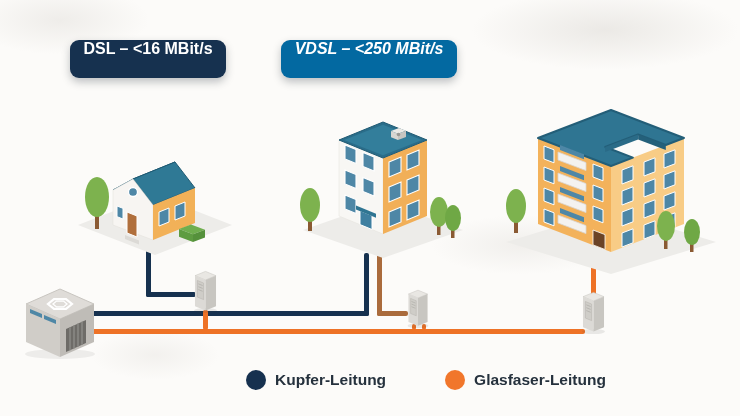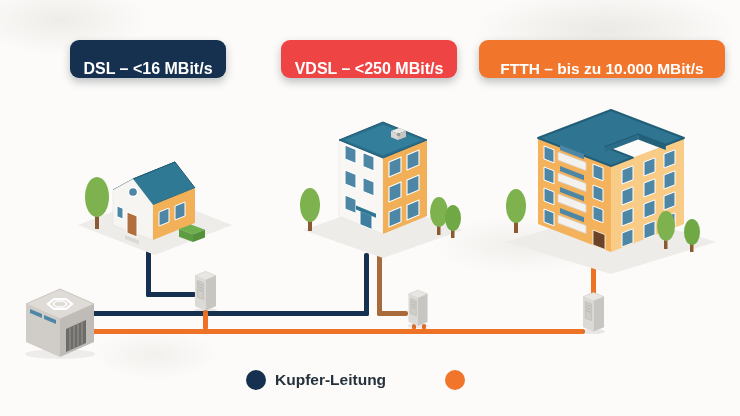--- a/index.html
+++ b/index.html
@@ -11,26 +11,26 @@
   .cable{position:absolute;border-radius:2px;z-index:2;}
   .copper{background:#16314F;}
   .fiber{background:#EE7226;}
   .dropline{background:#AA6B3C;}
 
   
   .scene-svg{position:absolute;z-index:4;}
   .cabinet-svg{position:absolute;z-index:6;}
 
   
-  .bubble{position:absolute;height:38px;border-radius:9px;display:flex;align-items:flex-end;justify-content:center;
+  .bubble{position:absolute;height:38px;border-radius:9px;display:flex;align-items:flex-start;justify-content:center;
           font-weight:bold;color:#fff;z-index:10;box-shadow:0 4px 9px rgba(30,40,50,.28);white-space:nowrap;}
   .bubble .tail{position:absolute;top:100%;left:50%;transform:translateX(-50%);width:0;height:0;
           border:11px solid transparent;border-bottom:none;border-top-width:20px;border-top-style:solid;margin-top:-2px;}
   #b-dsl{left:70px;top:40px;width:156px;background:#16314F;font-size:16px;}
-  #b-vdsl{left:281px;top:40px;width:176px;background:#ef4444;font-size:16px;}
+  #b-vdsl{left:281px;top:40px;width:176px;background:#0369a1;font-size:16px;font-style:italic;}
   #b-ftth{left:479px;top:40px;width:246px;background:#F1762B;font-size:15.5px;}
   .tail-navy{border-top-color:#16314F;}
   .tail-orange{border-top-color:#F1762B;}
 
   
   .legend{position:absolute;left:219px;top:370px;display:flex;gap:32px;align-items:center;z-index:10;}
   .legend-item{display:flex;align-items:center;gap:9px;padding-left:27px;}
   .legend-item .dot{width:20px;height:20px;border-radius:50%;}
   .dot-copper{background:#16314F;}
   .dot-fiber{background:#F1762B;}
@@ -240,28 +240,25 @@
   </svg>
 
   <div class="bubble" id="b-dsl">
     <span>DSL – &lt;16 MBit/s</span>
     <i class="tail tail-navy"></i>
   </div>
   <div class="bubble" id="b-vdsl">
     <span>VDSL – &lt;250 MBit/s</span>
     <i class="tail tail-navy"></i>
   </div>
-  <div class="bubble" id="b-ftth">
-    <span>FTTH – bis zu 10.000 MBit/s</span>
-    <i class="tail tail-orange"></i>
-  </div>
 
   <div class="legend">
     <div class="legend-item">
       <span class="dot dot-copper"></span>
       <span class="lbl">Kupfer-Leitung</span>
     </div>
     <div class="legend-item">
       <span class="dot dot-fiber"></span>
+      <span class="lbl">Glasfaser-Leitung</span>
     </div>
   </div>
 
 </div>
 
 </body></html>

